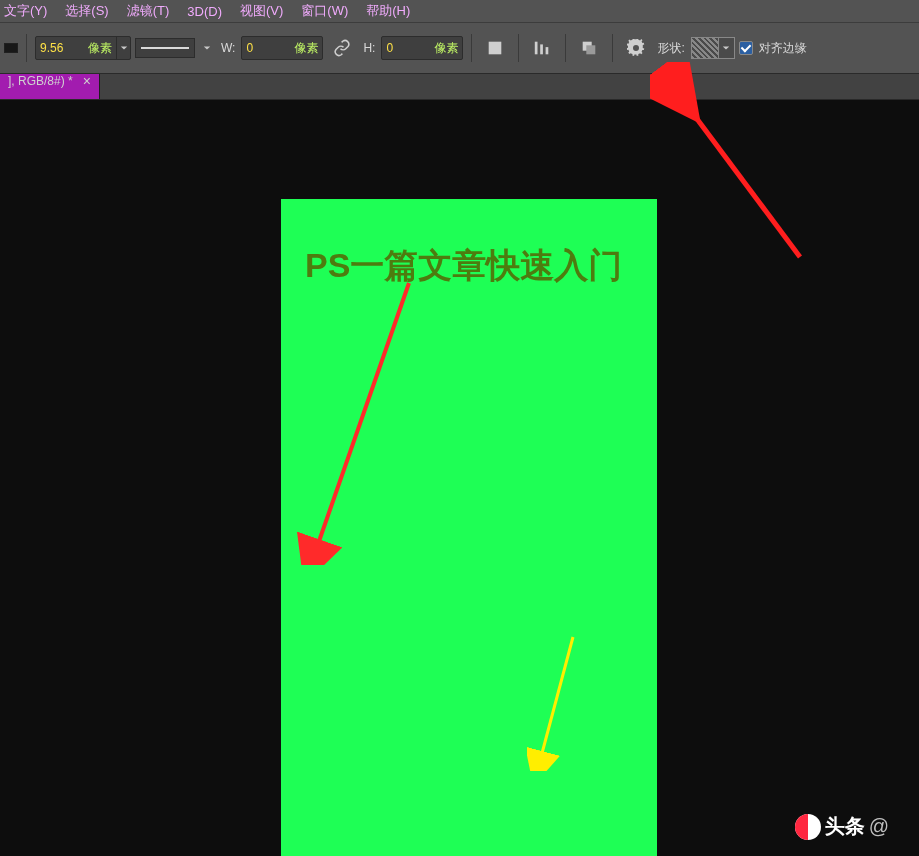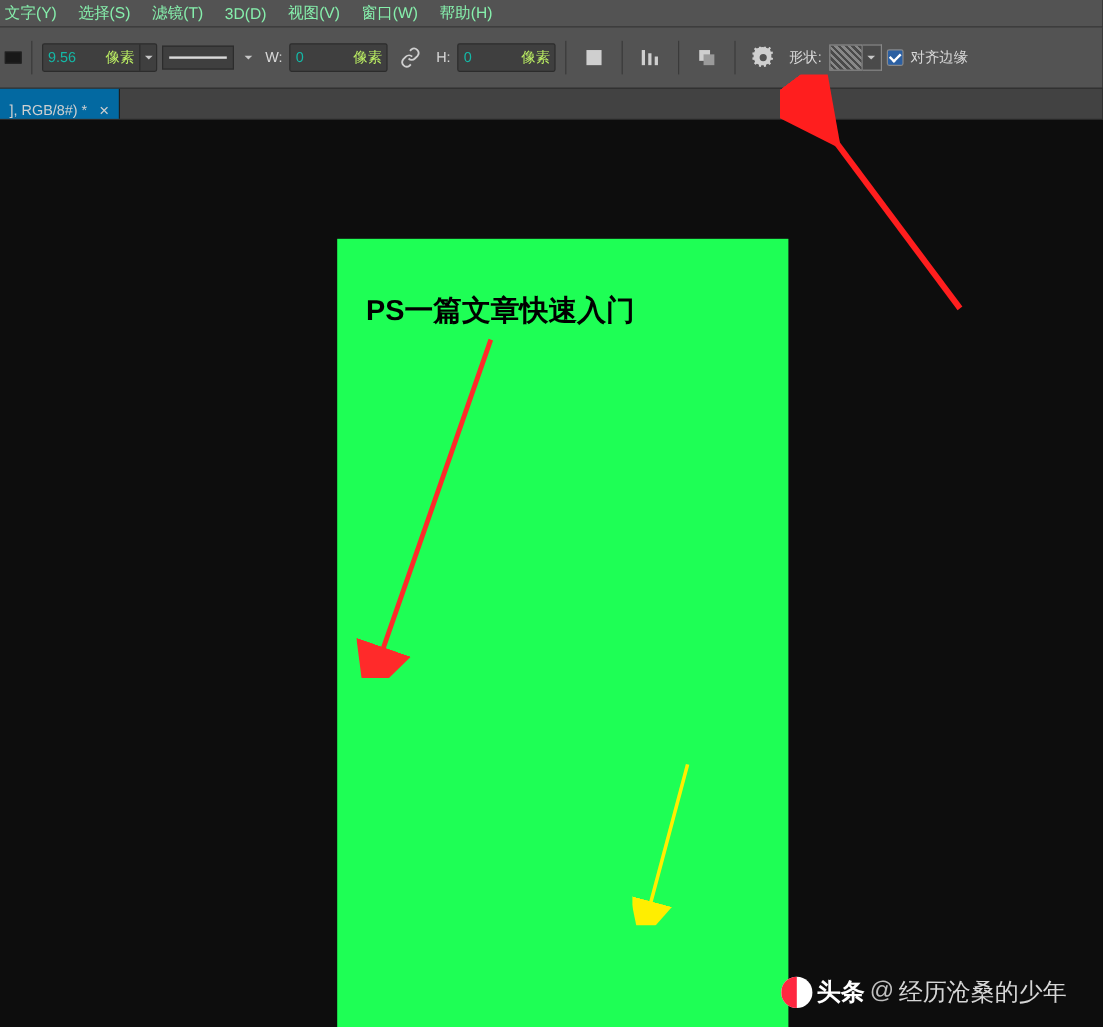--- a/index.html
+++ b/index.html
@@ -1,50 +1,50 @@
 <!DOCTYPE html>
 <html><head>
 <meta charset="utf-8">
 <style>
   * { margin: 0; padding: 0; box-sizing: border-box; font-family: "Microsoft YaHei", "SimSun", sans-serif; }
   body { width: 919px; height: 856px; background: #0d0d0d; color: #d9d9d9; overflow: hidden; position: relative; }
 
   
-  .menubar { height: 22px; background: #535353; display: flex; align-items: center; padding: 0 4px; font-size: 13px; color: #86efac; gap: 18px; }
+  .menubar { height: 22px; background: #535353; display: flex; align-items: center; padding: 0 4px; font-size: 13px; color: #f0abfc; gap: 18px; }
   .menubar span { cursor: default; }
 
   
   .optbar { height: 52px; background: #535353; border-top: 1px solid #3c3c3c; border-bottom: 1px solid #2a2a2a; display: flex; align-items: center; padding: 0 4px; font-size: 12px; color: #d9d9d9; gap: 4px; }
   .sep { width: 1px; height: 28px; background: #3a3a3a; margin: 0 4px; }
   .swatch-rect { width: 14px; height: 10px; border: 1px solid #202020; background: #181818; display: inline-block; }
   .numbox { display: flex; align-items: center; height: 24px; background: #3f3f3f; border: 1px solid #2c2c2c; border-radius: 2px; }
-  .numbox input { width: 52px; background: transparent; border: none; color: #14b8a6; font-size: 12px; text-align: left; padding: 0 4px; outline: none; }
+  .numbox input { width: 52px; background: transparent; border: none; color: #fde047; font-size: 12px; text-align: left; padding: 0 4px; outline: none; }
   .numbox span.unit { color: #bef264; padding-right: 4px; }
   .numbox .dd { width: 14px; height: 100%; display: flex; align-items: center; justify-content: center; border-left: 1px solid #2c2c2c; }
   .dd svg, .chev svg { width: 8px; height: 8px; fill: #c8c8c8; }
   .line-preset { width: 60px; height: 20px; background: #3f3f3f; border: 1px solid #2c2c2c; display: flex; align-items: center; justify-content: center; }
   .line-preset .line { width: 48px; height: 2px; background: #d9d9d9; }
   .lbl { color: #d9d9d9; padding: 0 2px; }
   .iconbtn { width: 30px; height: 30px; display: flex; align-items: center; justify-content: center; border-radius: 2px; }
   .iconbtn svg { width: 18px; height: 18px; fill: #d2d2d2; }
   .hatch { width: 28px; height: 22px; border: 1px solid #888; background: repeating-linear-gradient(45deg,#888 0 2px,#4a4a4a 2px 4px); }
   .hatch-wrap { display: flex; align-items: center; border-radius: 2px; }
   .hatch-wrap .chev { width: 16px; height: 22px; display: flex; align-items: center; justify-content: center; border: 1px solid #888; border-left: none; background: #4a4a4a; }
   .chk { width: 14px; height: 14px; border: 1px solid #888; background: #2b5fa2; display: flex; align-items: center; justify-content: center; border-radius: 2px; }
   .chk::after { content: ""; width: 4px; height: 7px; border: solid #fff; border-width: 0 2px 2px 0; transform: rotate(45deg) translate(-1px,-1px); }
 
   
   .tabstrip { height: 26px; background: #424242; border-bottom: 1px solid #292929; display: flex; align-items: stretch; }
-  .tab { background: #0369a1; padding: 0 8px; display: flex; align-items: flex-end; font-size: 12px; color: #d0d0d0; gap: 10px; border-right: 1px solid #1e1e1e; }
+  .tab { background: #a21caf; padding: 0 8px; display: flex; align-items: flex-start; font-size: 12px; color: #d0d0d0; gap: 10px; border-right: 1px solid #1e1e1e; }
   .tab .close { color: #cfcfcf; font-size: 14px; line-height: 1; }
 
   
   .stage { position: absolute; left: 0; top: 100px; right: 0; bottom: 0; background: #0d0d0d; }
   .artboard { position: absolute; left: 281px; top: 99px; width: 376px; height: 660px; background: #1eff55; }
-  .art-title { position: absolute; left: 24px; top: 44px; font-size: 24px; font-weight: 700; color: #000000; white-space: nowrap; }
+  .art-title { position: absolute; left: 24px; top: 44px; font-size: 34px; font-weight: 700; color: #4d7c0f; white-space: nowrap; }
 
   
   .arrow { position: absolute; pointer-events: none; }
 
   
   .wm { position: absolute; right: 30px; bottom: 16px; display: flex; align-items: center; gap: 4px; color: #fff; font-size: 20px; }
   .wm .bold { font-weight: 700; }
   .wm .at { color: #bfbfbf; font-size: 20px; }
   .wm .name { color: #d6d6d6; font-size: 20px; }
   .wm-logo { width: 26px; height: 26px; border-radius: 50%; background: #fff; position: relative; overflow: hidden; }
@@ -185,15 +185,14 @@
           <path d="M14 0L0 7l14 7z" fill="#ff1e1e"></path>
         </marker>
       </defs>
     <line x1="150" y1="195" x2="15" y2="14" stroke="#ff1e1e" stroke-width="5" marker-end="url(#ahR2)"></line>
   </svg>
 
   <div class="wm">
     <div class="wm-logo"></div>
     <span class="bold">头条</span>
     <span class="at">@</span>
-    <span class="name">经历沧桑的少年</span>
   </div>
 </div>
 
 </body></html>

